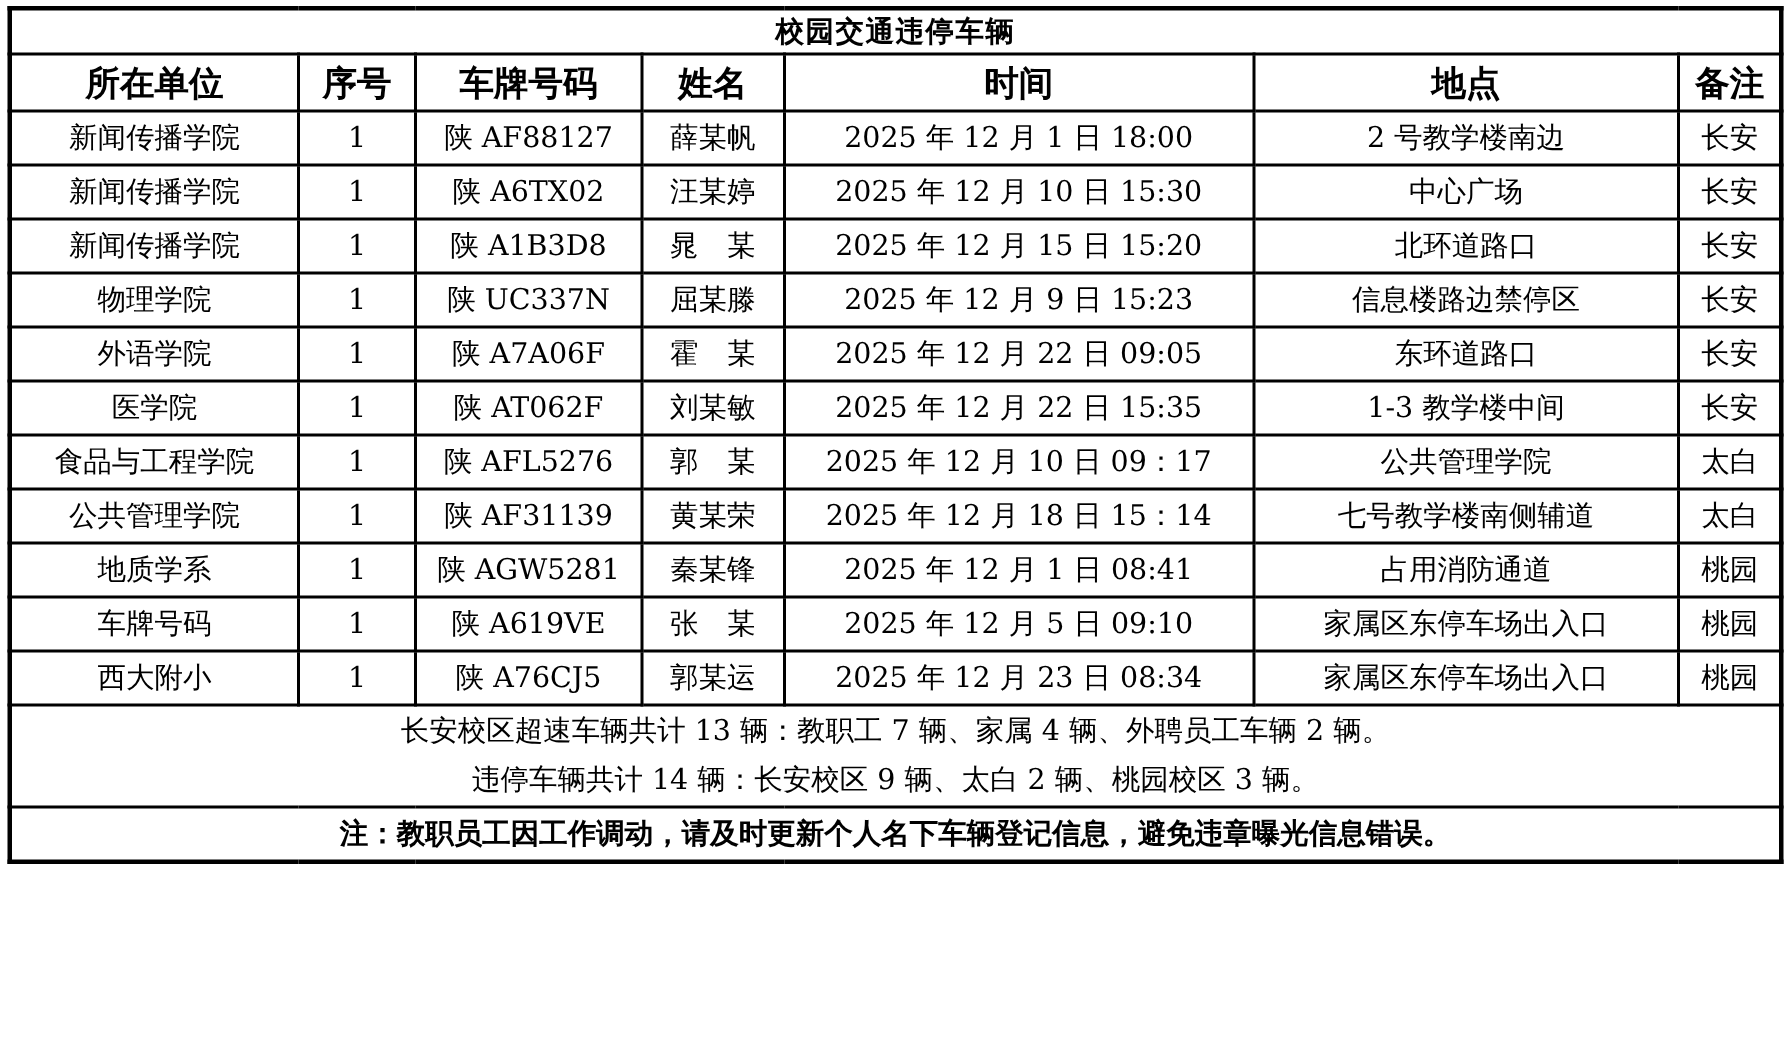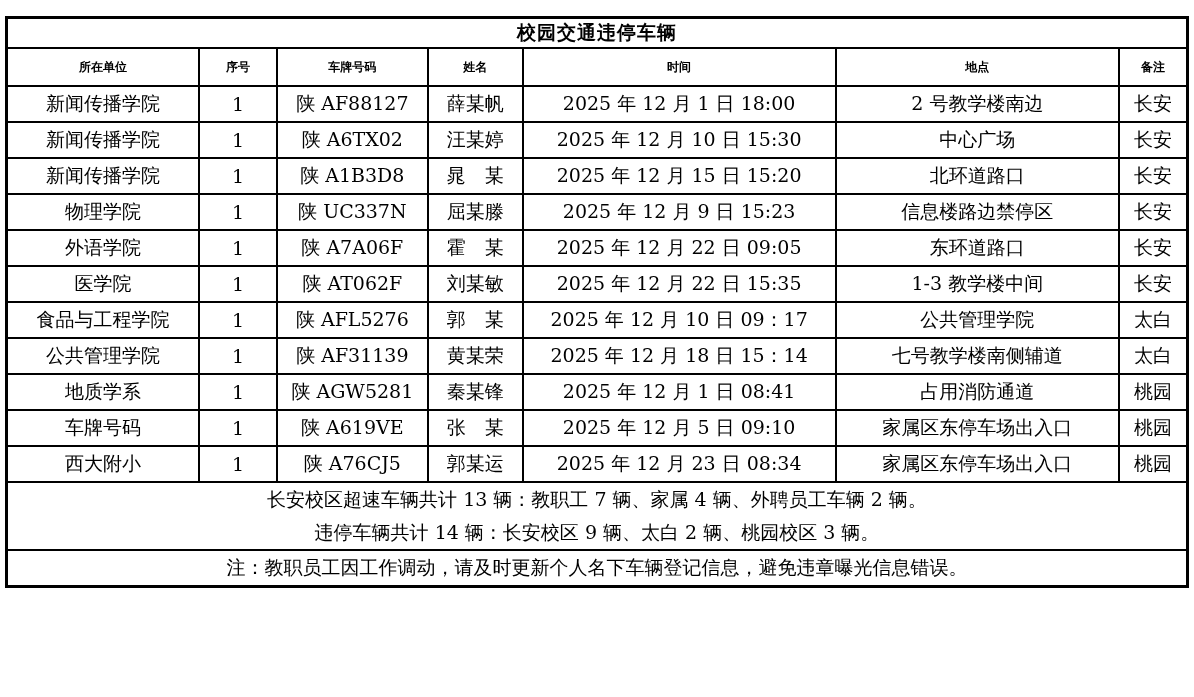--- a/index.html
+++ b/index.html
@@ -8,21 +8,21 @@
     background: #ffffff;
     width: 1194px;
     height: 697px;
     overflow: hidden;
     font-family: "DejaVu Serif", "Liberation Serif", serif;
     color: #000000;
   }
   .sheet {
     position: relative;
     width: 1184px;
-    margin: 16px 0 0 5px;
+    margin: 4px 0 0 5px;
   }
   table.viol {
     border-collapse: collapse;
     table-layout: fixed;
     width: 1184px;
     border: 3px solid #000000;
   }
   table.viol td {
     border: 2px solid #000000;
     text-align: center;
@@ -34,38 +34,38 @@
   }
   td.title-cell {
     height: 28px;
     font-weight: bold;
     font-size: 21px;
     letter-spacing: 1px;
   }
   tr.header-row td {
     height: 36px;
     font-weight: bold;
-    font-size: 12px;
+    font-size: 23px;
   }
   tr.data-row td {
     height: 34px;
   }
   td.summary-cell {
     text-align: left;
     height: 66px;
     padding: 0 0 0 8px;
   }
   td.summary-cell div {
     line-height: 33px;
     font-size: 19px;
   }
   td.note-cell {
     text-align: left;
     height: 34px;
-    font-weight: normal;
+    font-weight: bold;
     padding: 0 0 0 8px;
     font-size: 19px;
   }
 </style>
 </head>
 <body>
 
 <div class="sheet">
   <table class="viol">
     <colgroup>

